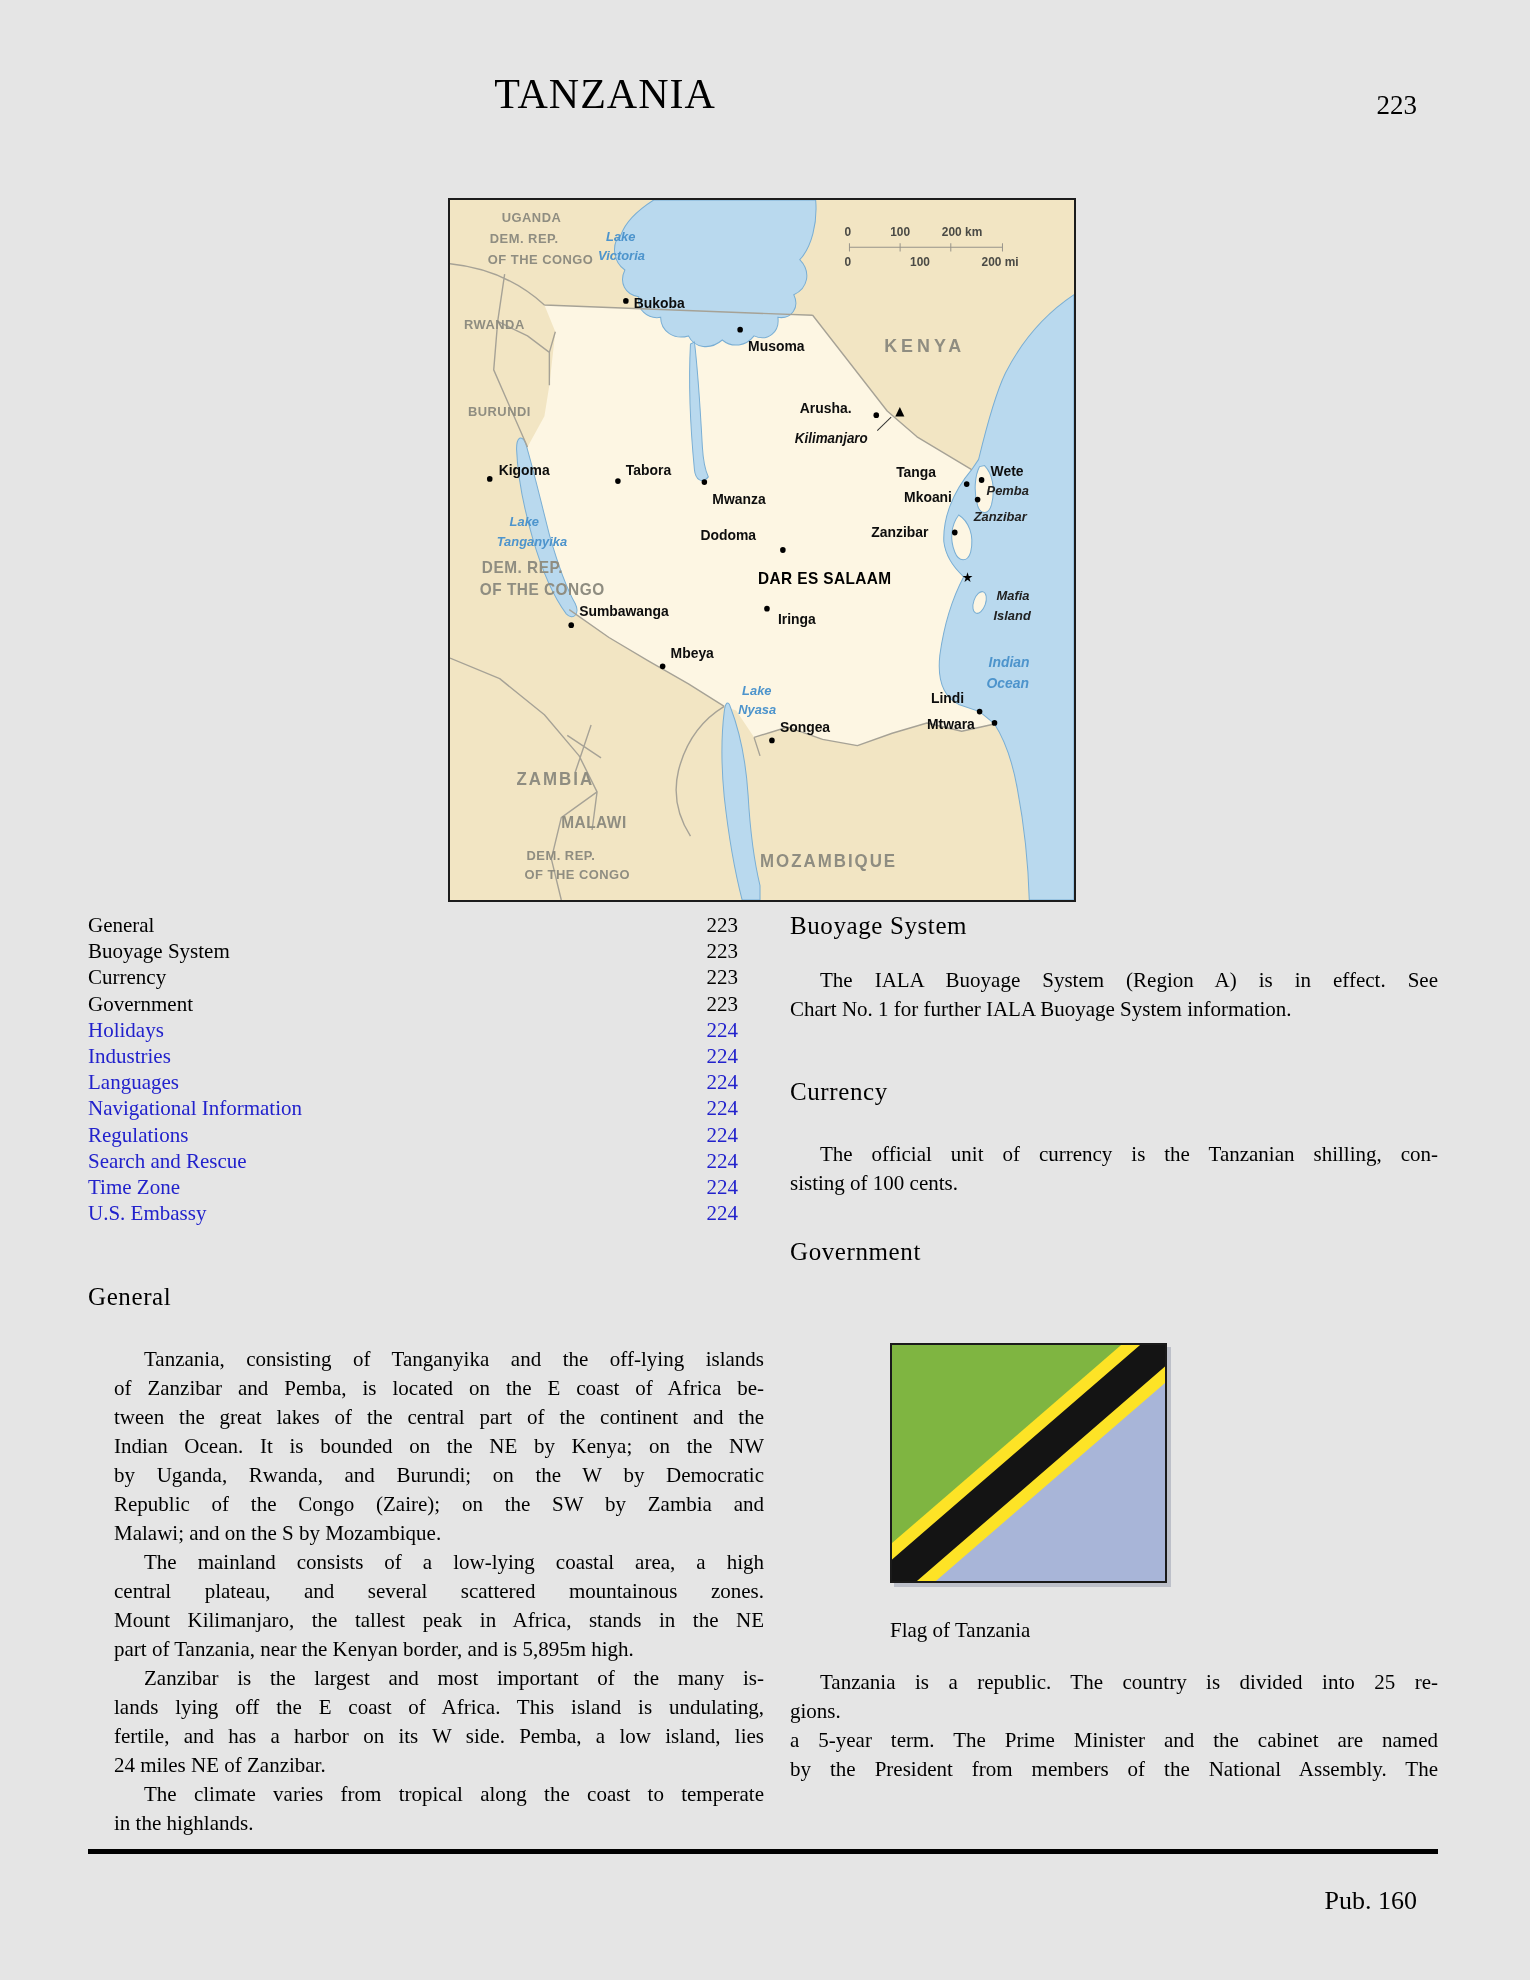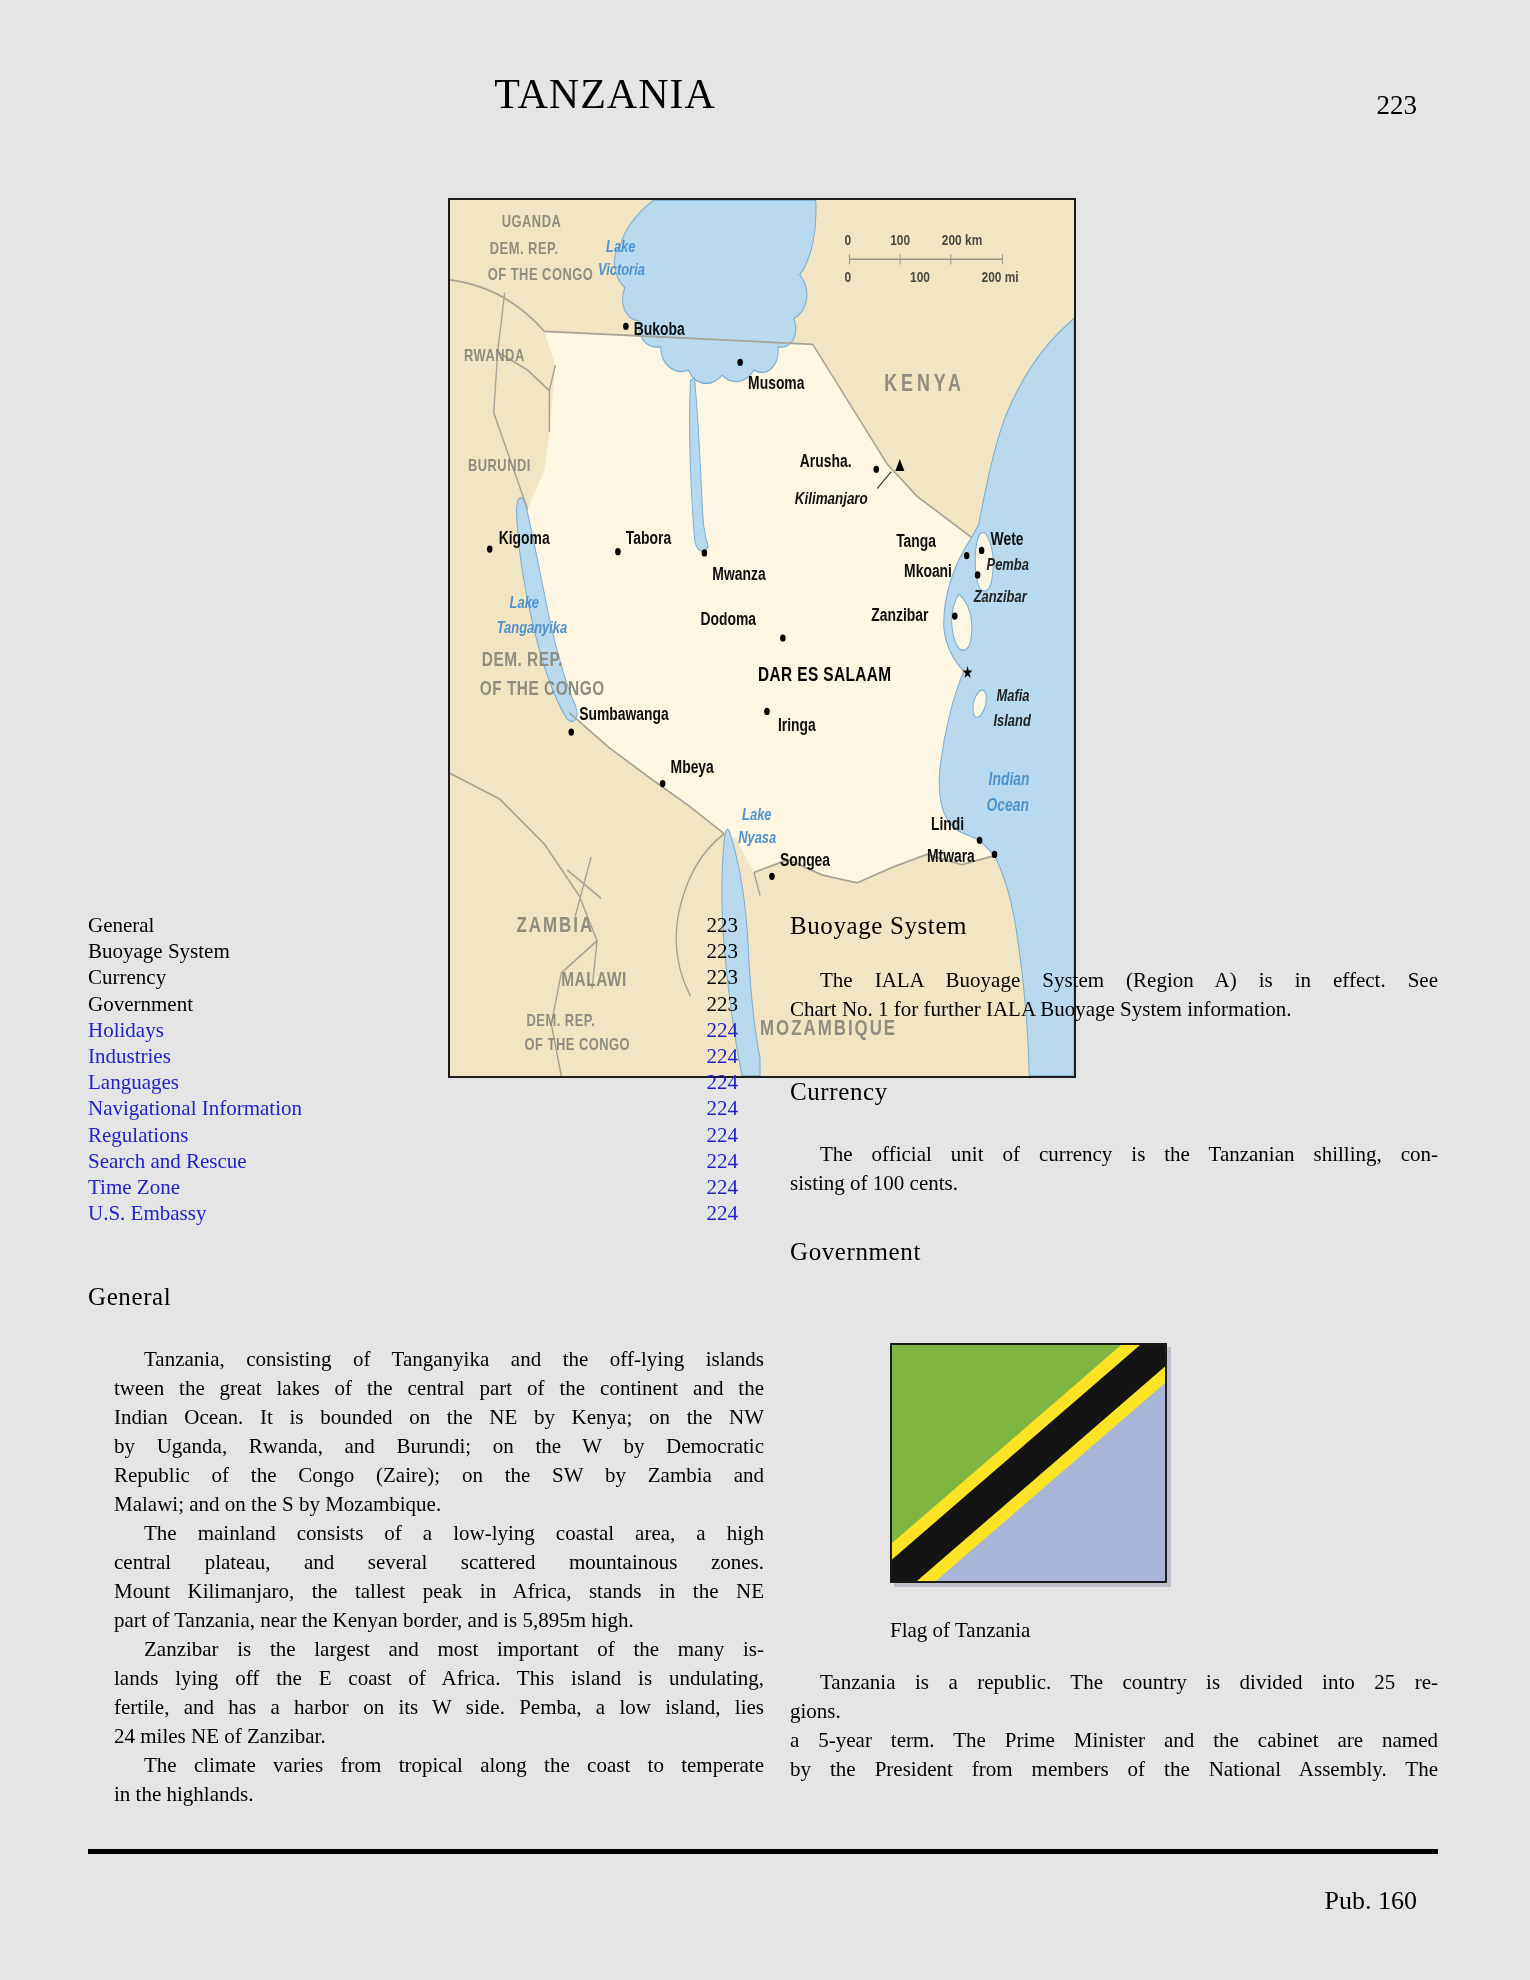--- a/index.html
+++ b/index.html
@@ -1,21 +1,21 @@
 <!DOCTYPE html>
 <html><head>
 <meta charset="utf-8">
 <style>
   html,body{margin:0;padding:0;background:#ffffff;}
   .page{position:relative;width:1530px;height:1980px;background:#e5e5e5;font-family:"Liberation Serif",serif;color:#000;overflow:hidden;}
 
   .title{position:absolute;left:605px;top:70px;transform:translateX(-50%);font-size:42px;letter-spacing:1px;white-space:nowrap;}
   .pagenum{position:absolute;top:90px;right:113px;font-size:27px;}
 
-  .map-frame{position:absolute;left:448px;top:198px;width:628px;height:880px;border:2px solid #1c1c1c;box-sizing:border-box;background:#f2e5c3;}
+  .map-frame{position:absolute;left:448px;top:198px;width:628px;height:704px;border:2px solid #1c1c1c;box-sizing:border-box;background:#f2e5c3;}
   .map-frame svg{display:block;width:100%;height:100%;}
   .bord{fill:none;stroke:#a6a296;stroke-width:1.4;stroke-linejoin:round;}
   .lakestroke{stroke:#79aed4;stroke-width:1;}
   text.cs{font:700 13px "Liberation Sans",sans-serif;fill:#8f8d81;letter-spacing:.5px;}
   text.cm{font:700 15.5px "Liberation Sans",sans-serif;fill:#8f8d81;letter-spacing:.5px;}
   text.cl{font:700 18px "Liberation Sans",sans-serif;fill:#8f8d81;letter-spacing:4px;}
   text.cl2{font:700 17px "Liberation Sans",sans-serif;fill:#8f8d81;letter-spacing:2px;}
   text.water{font:italic 700 13px "Liberation Sans",sans-serif;fill:#4d94cc;}
   text.water-lg{font:italic 700 14px "Liberation Sans",sans-serif;fill:#4d94cc;}
   text.island{font:italic 700 13px "Liberation Sans",sans-serif;fill:#222;}
@@ -194,20 +194,21 @@
       </div>
       <div class="toc-row">
         <span class="toc-label link">U.S. Embassy</span>
         <span class="toc-page link">224</span>
       </div>
     </div>
 
   <div class="heading h-general">General</div>
   <div class="paras p-general">
       <div class="pl first">Tanzania, consisting of Tanganyika and the off-lying islands</div>
+      <div class="pl">of Zanzibar and Pemba, is located on the E coast of Africa be-</div>
       <div class="pl">tween the great lakes of the central part of the continent and the</div>
       <div class="pl">Indian Ocean. It is bounded on the NE by Kenya; on the NW</div>
       <div class="pl">by Uganda, Rwanda, and Burundi; on the W by Democratic</div>
       <div class="pl">Republic of the Congo (Zaire); on the SW by Zambia and</div>
       <div class="pl last">Malawi; and on the S by Mozambique.</div>
       <div class="pl first">The mainland consists of a low-lying coastal area, a high</div>
       <div class="pl">central plateau, and several scattered mountainous zones.</div>
       <div class="pl">Mount Kilimanjaro, the tallest peak in Africa, stands in the NE</div>
       <div class="pl last">part of Tanzania, near the Kenyan border, and is 5,895m high.</div>
       <div class="pl first">Zanzibar is the largest and most important of the many is-</div>

